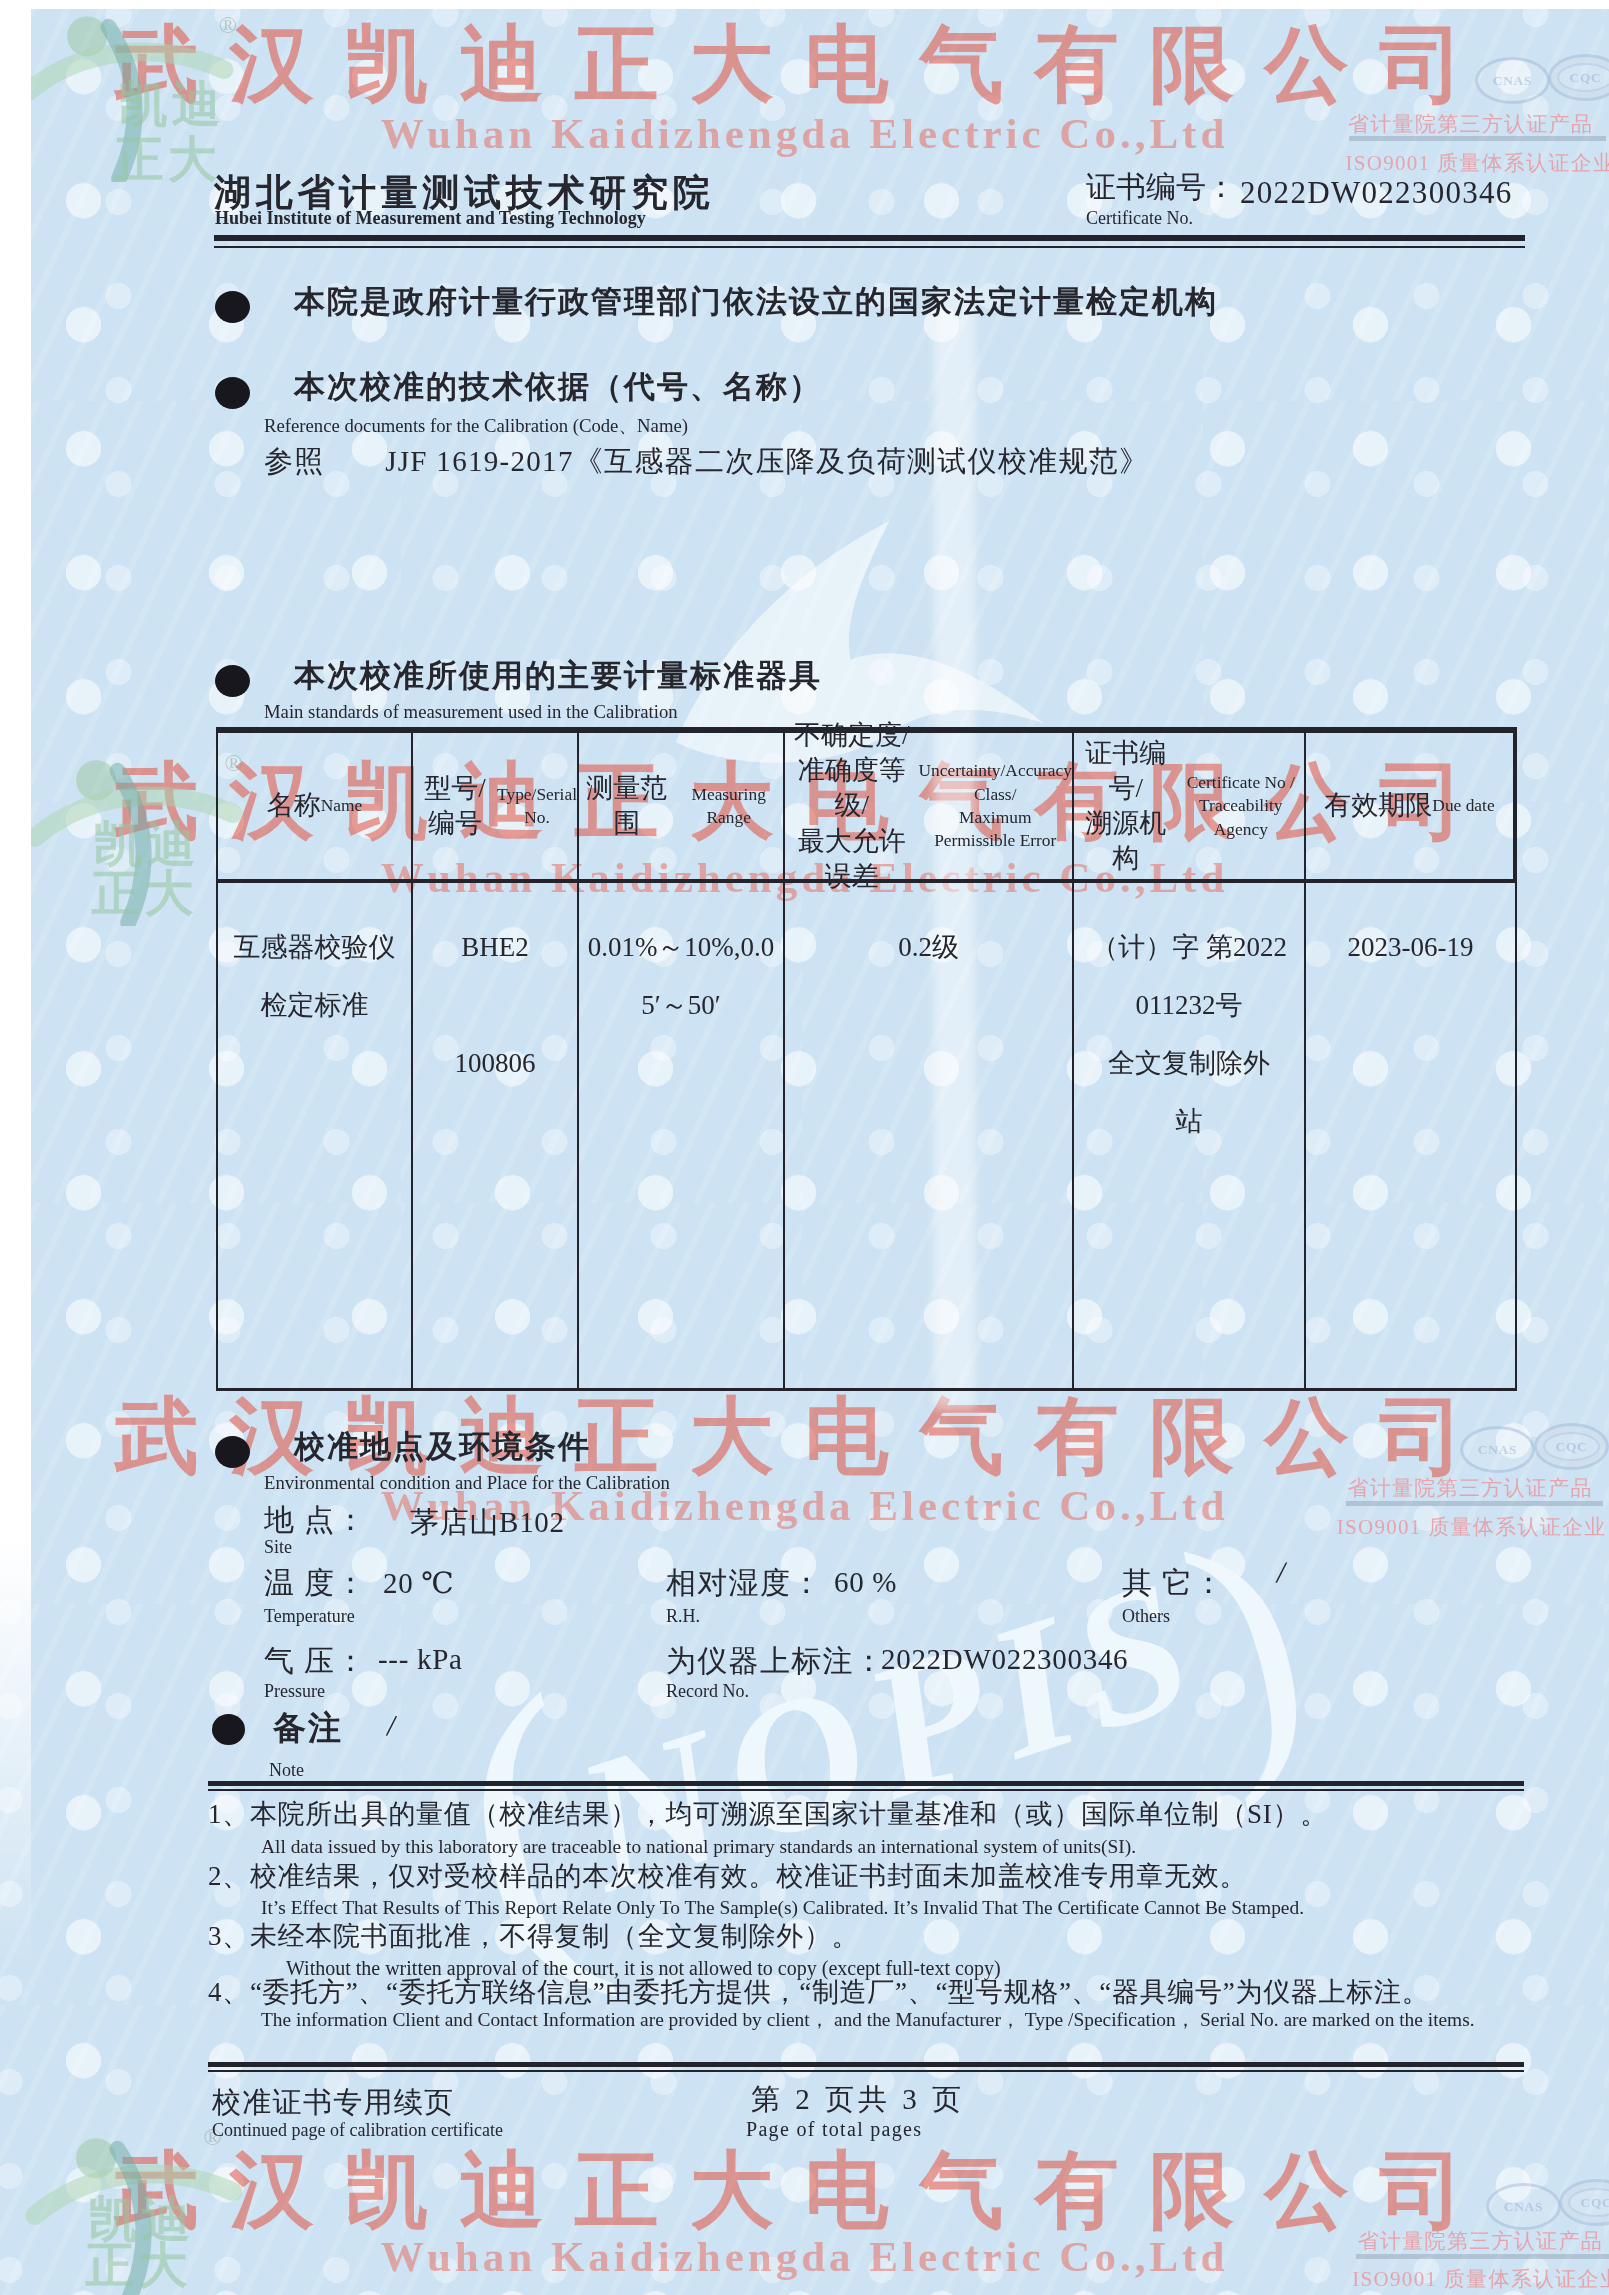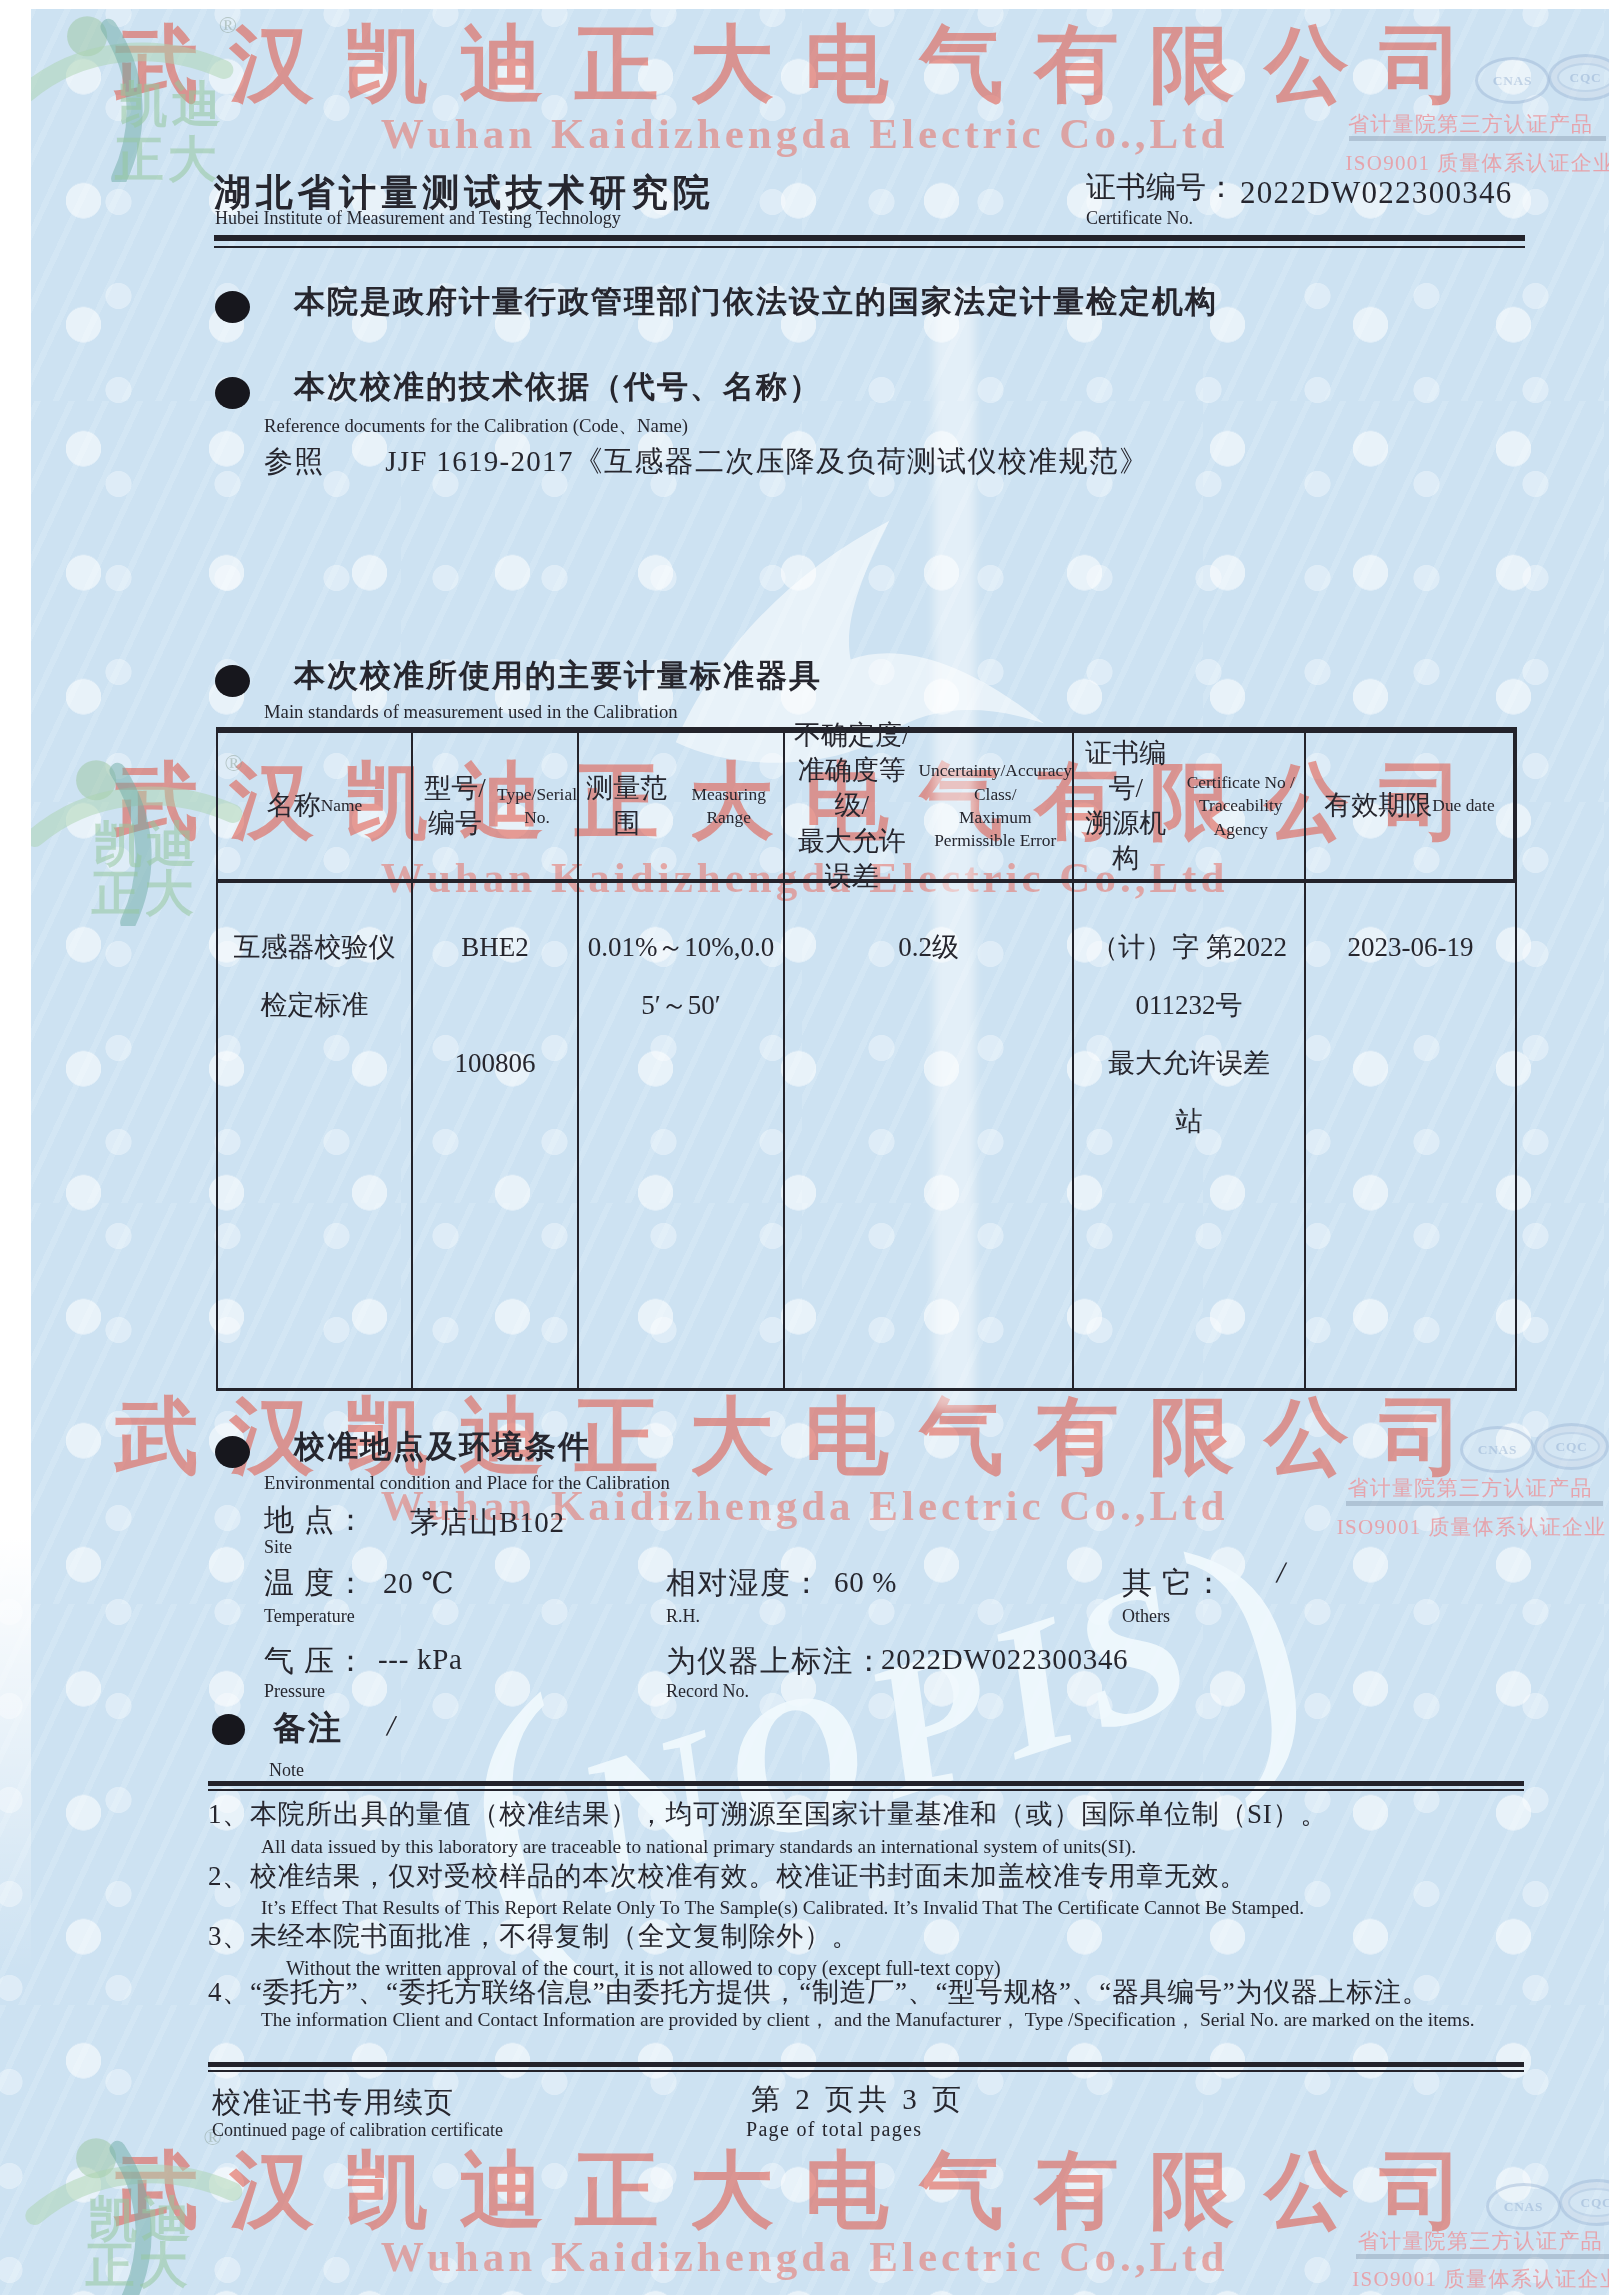--- a/index.html
+++ b/index.html
@@ -32,21 +32,21 @@
   .oval-badge.inner-ring{box-shadow:inset 0 0 0 6px rgba(255,255,255,.25), inset 0 0 0 8px rgba(130,160,200,.25);}
   .stamp{display:flex;align-items:center;justify-content:center;
     color:rgba(240,248,253,.92);transform:rotate(-14deg);line-height:1;}
   .stamp .paren-l{font-size:347px;font-weight:400;}
   .stamp .paren-r{font-size:294px;font-weight:400;}
   .stamp .word{font-size:190px;font-style:italic;font-weight:700;letter-spacing:13.4px;transform:rotate(-4deg);}
   .vband{background:rgba(255,255,255,.45);filter:blur(4.7px);}
   
   .ink{color:#26262e;}
   .institute-cn{font-size:37px;font-weight:700;letter-spacing:4.7px;}
-  .sub-en{font-size:18px;font-weight:400;}
+  .sub-en{font-size:18px;font-weight:700;}
   .cert-label{font-size:30px;}
   .cert-no{font-size:31px;letter-spacing:1.3px;}
   .rule{border-top:6px solid #23232b;border-bottom:2.7px solid #23232b;height:4.7px;box-sizing:content-box;}
   .rule.thin-bottom{border-top:5.3px solid #23232b;border-bottom:2px solid #23232b;height:3.3px;}
   .bullet{background:#17171d;border-radius:50%;}
   .sec-cn{font-size:31px;font-weight:700;letter-spacing:2px;}
   .sec-en{font-size:18.7px;}
   .ref-line{font-size:29px;letter-spacing:1.3px;}
   
   .stable{display:grid;grid-template-columns:195px 166px 206px 289px 232px 1fr;
@@ -208,21 +208,21 @@
     <div class="td">互感器校验仪
 检定标准</div>
     <div class="td">BHE2
 
 100806</div>
     <div class="td">0.01%～10%,0.0
 5′～50′</div>
     <div class="td">0.2级</div>
     <div class="td">（计）字 第2022
 011232号
-最大允许误差
+全文复制除外
 站</div>
     <div class="td">2023-06-19</div>
   </div>
 
   <div class="abs bullet" style="left:215px;top:1436px;width:35px;height:32px;"></div>
   <div class="abs sec-cn ink noselect" style="left:294px;top:1426px;">校准地点及环境条件</div>
   <div class="abs sec-en ink noselect" style="left:264px;top:1472px;">Environmental condition and Place for the Calibration</div>
 
   <div class="abs env-label ink noselect" style="left:264px;top:1500px;">地 点：</div>
   <div class="abs env-value ink noselect" style="left:410px;top:1503px;">茅店山B102</div>

